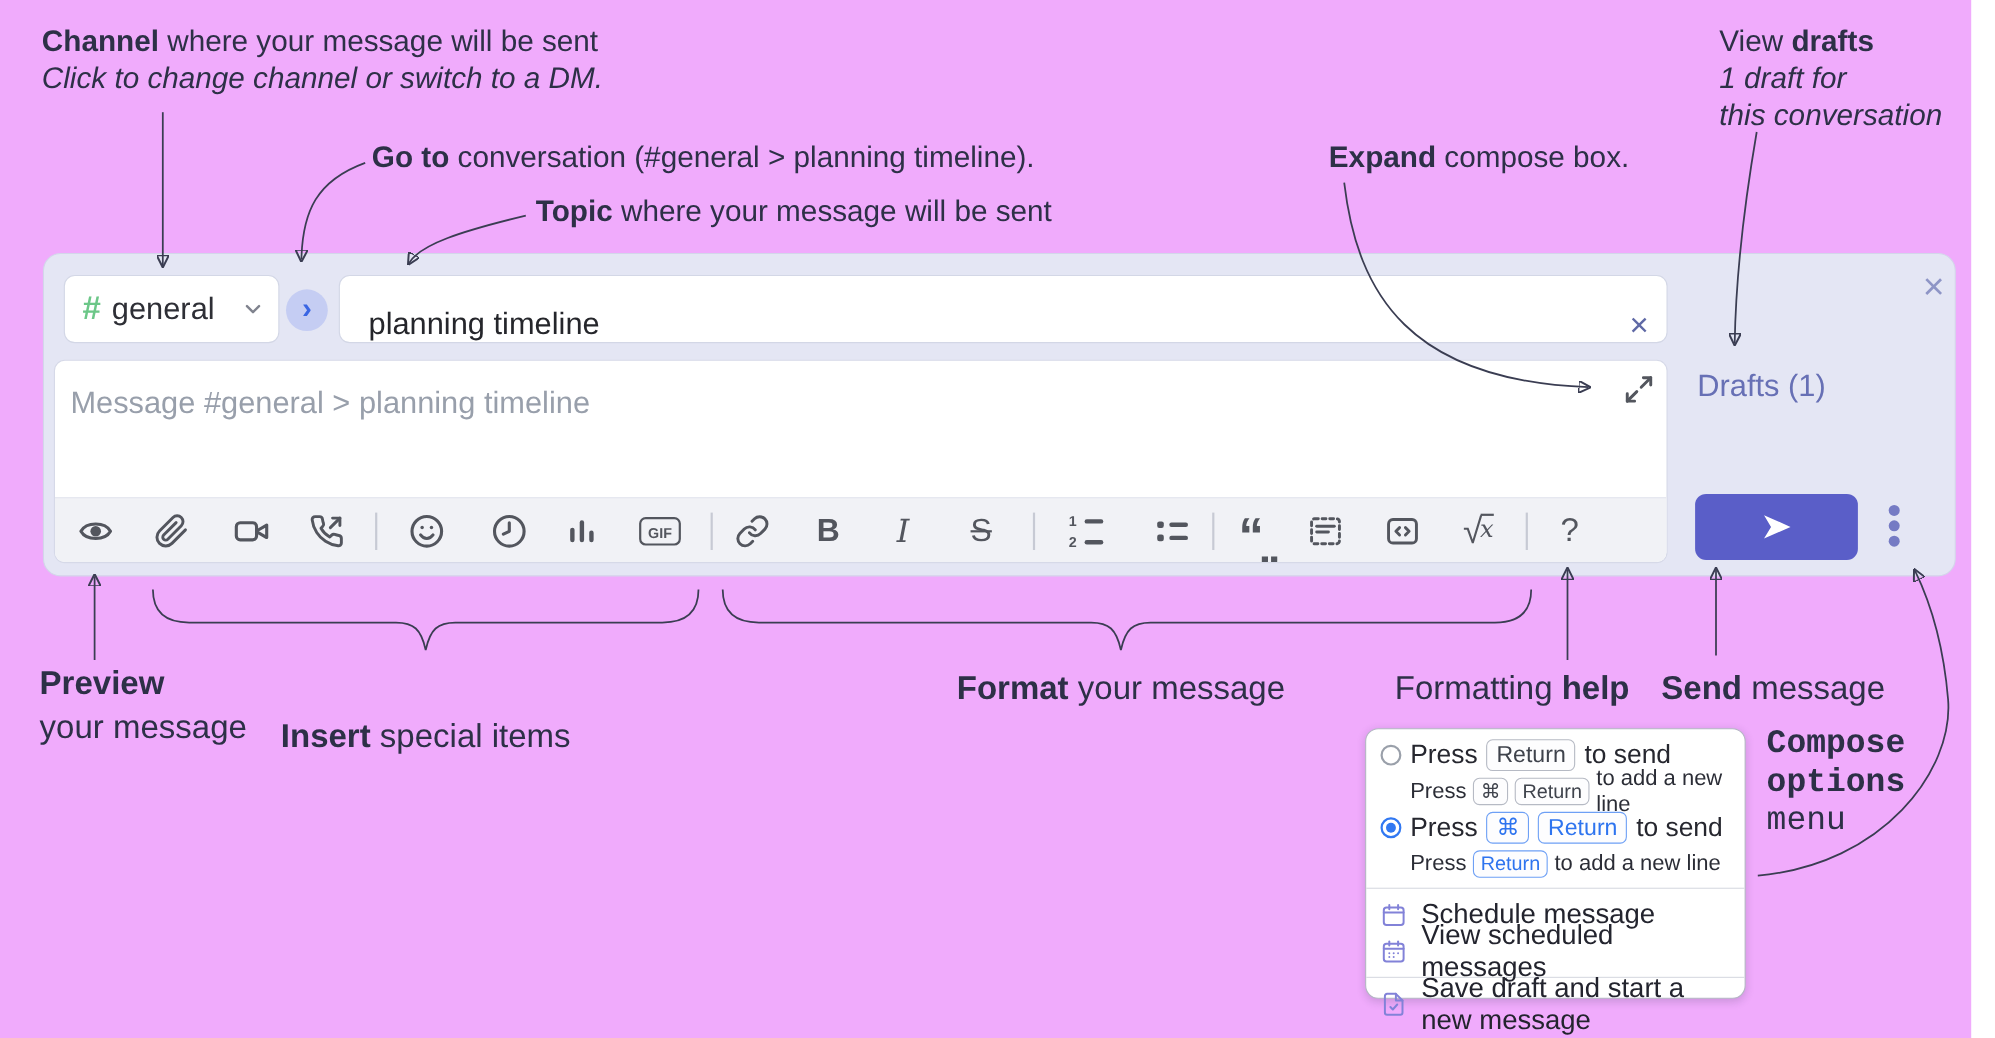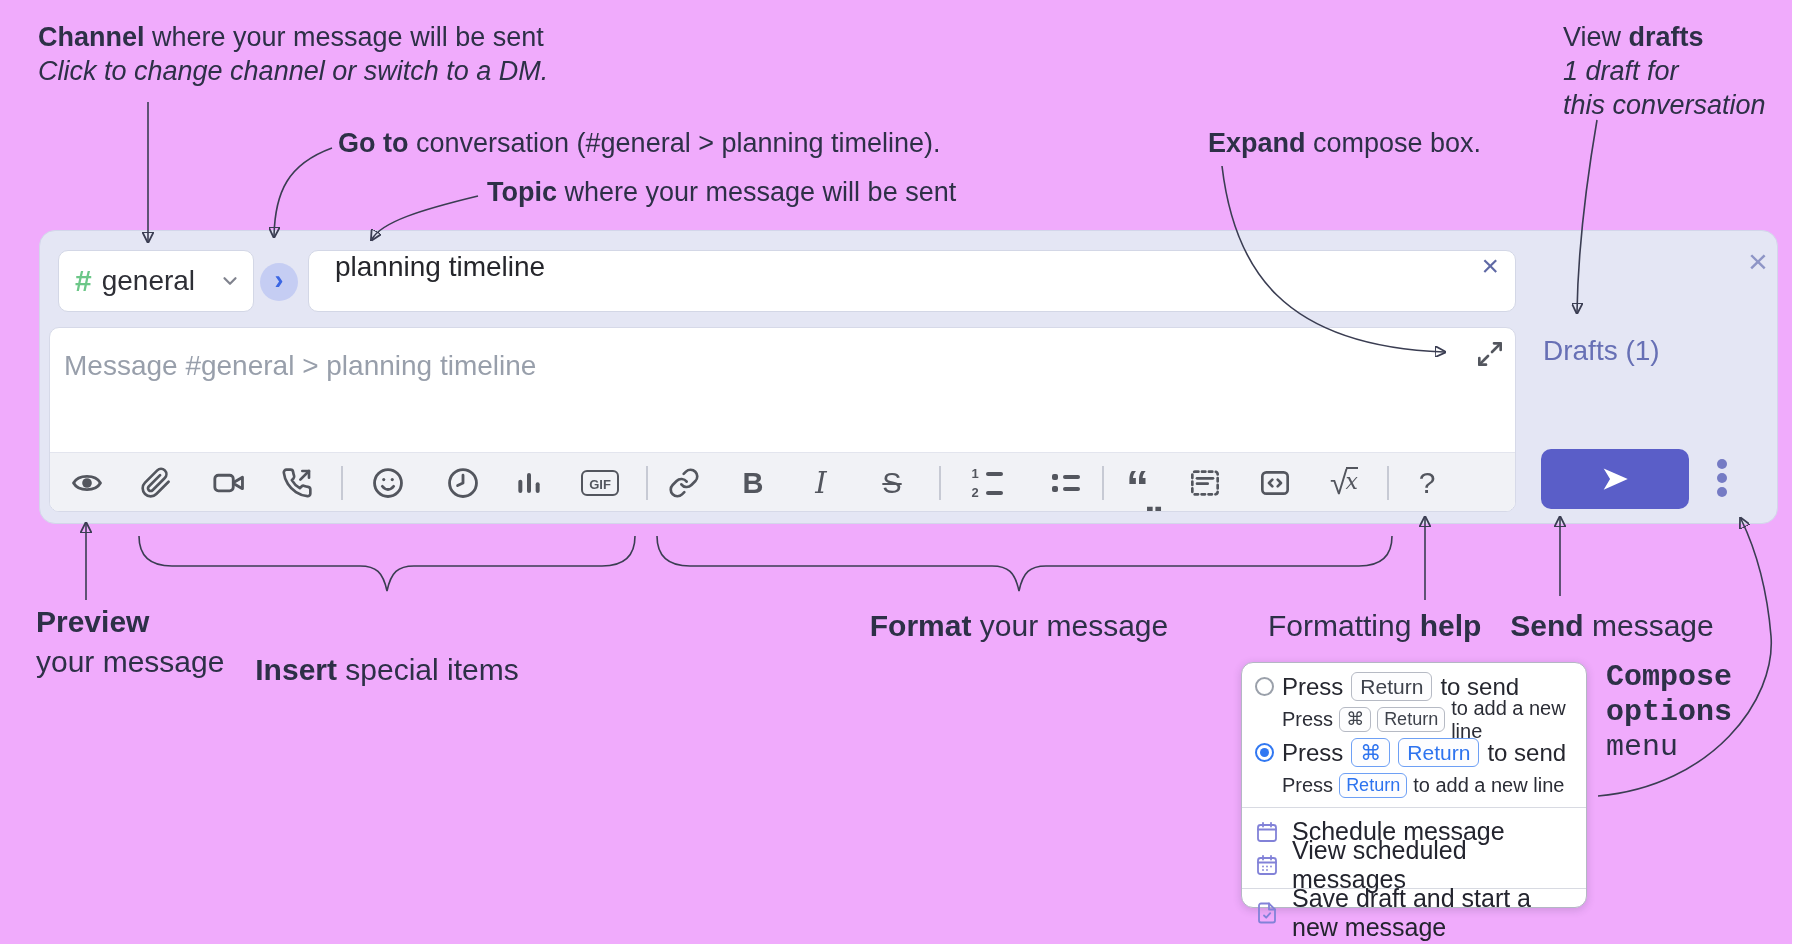--- a/index.html
+++ b/index.html
@@ -18,21 +18,21 @@
   #compose{position:absolute;left:39px;top:230px;width:1739px;height:294px;
            background:#e4e6f4;border:1px solid #d3d6ea;border-radius:16px;box-sizing:border-box;}
   .field{position:absolute;background:#fff;border:1px solid #d3d7e6;border-radius:10px;box-sizing:border-box;}
   #channel-select{left:18px;top:19px;width:196px;height:62px;display:flex;align-items:center;cursor:pointer;}
   #channel-select .hash{color:#6cc788;font-weight:bold;font-size:30px;margin:0 10px 0 16px;}
   #channel-select .chan-name{font-size:28px;color:#2e2f36;}
   #channel-select svg{margin-left:auto;margin-right:12px;}
   #goto-btn{position:absolute;left:220px;top:32px;width:38px;height:38px;border-radius:50%;
             background:#c5cdf3;display:flex;align-items:center;justify-content:center;cursor:pointer;}
   #goto-btn span{color:#3b66e3;font-size:27px;font-weight:bold;line-height:1;margin-top:-3px;}
-  #topic-input{left:268px;top:19px;width:1208px;height:62px;display:flex;align-items:flex-start;cursor:text;}
+  #topic-input{left:268px;top:19px;width:1208px;height:62px;display:flex;align-items:flex-end;cursor:text;}
   #topic-input .topic-text{font-size:28px;color:#25262b;margin-left:26px;}
   #topic-clear{margin-left:auto;margin-right:16px;font-size:30px;color:#5f69a5;cursor:pointer;line-height:1;}
   #compose-close{position:absolute;left:1698px;top:10px;width:40px;height:40px;font-size:34px;color:#8e95c6;
                  display:flex;align-items:center;justify-content:center;cursor:pointer;font-weight:400;}
 
   #message-area{left:9px;top:96px;width:1467px;height:185px;border:1px solid #d6d9e8;overflow:hidden;}
   #placeholder{position:absolute;left:14px;top:22px;font-size:28px;color:#989fab;}
   #expand-btn{position:absolute;left:1424px;top:10px;width:32px;height:32px;cursor:pointer;}
 
   #toolbar{position:absolute;left:0;top:124px;width:100%;height:61px;background:#f1f2f6;border-top:1px solid #e3e5ee;}

